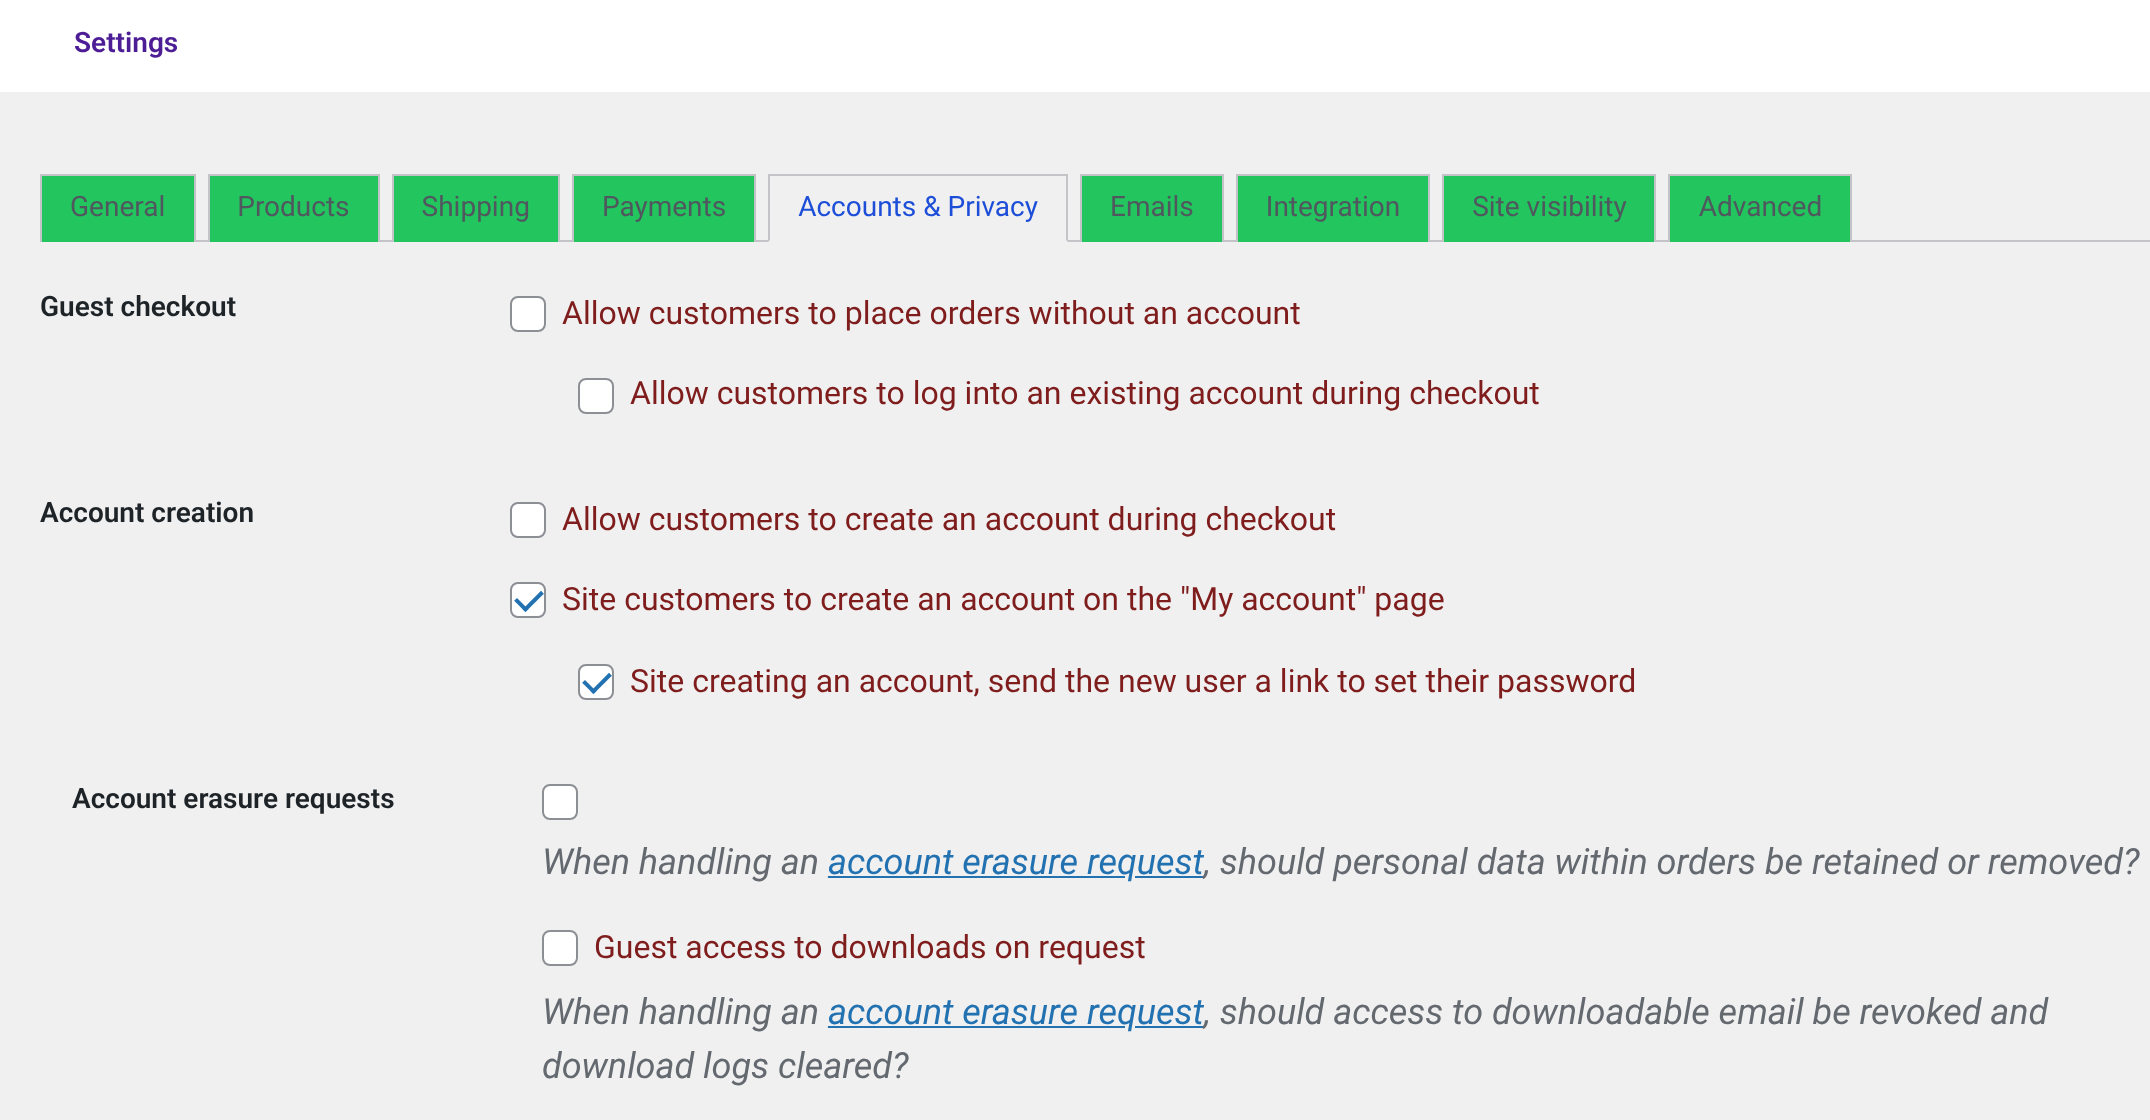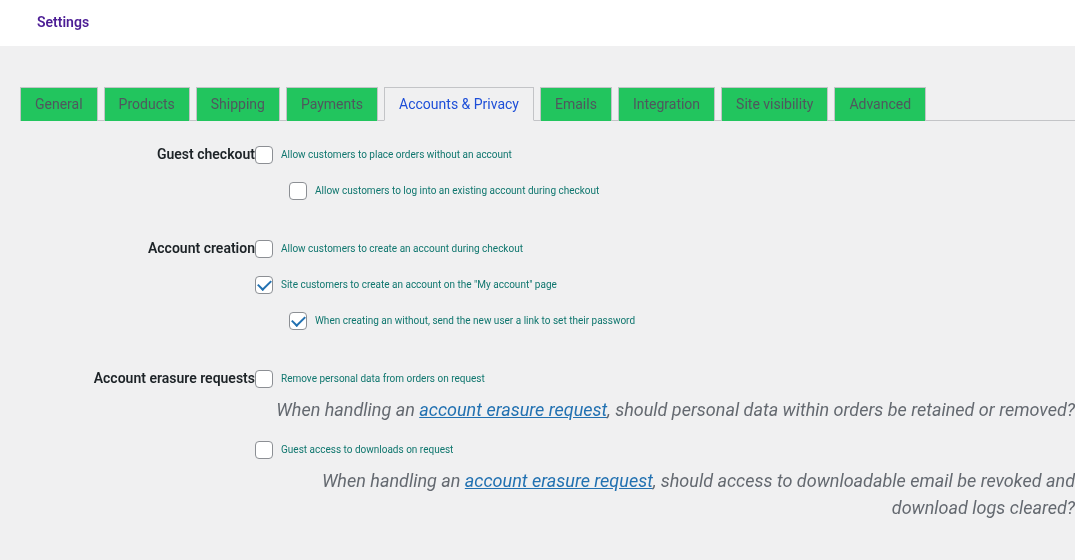--- a/index.html
+++ b/index.html
@@ -47,23 +47,22 @@
       border-bottom: 1px solid #f0f0f1;
     }
     .form-table {
       margin-top: 25px;
       width: 100%;
     }
     .form-row {
       display: flex;
       align-items: flex-start;
       margin-bottom: 40px;
-      text-align: right;
     }
-    .form-row:last-child { margin-bottom: 0; }
+    .form-row:last-child { margin-bottom: 0; margin-left: 16px; }
     .form-label {
       width: 235px;
       font-weight: 600;
       font-size: 14px;
       color: #1d2327;
       padding-top: 0;
       flex-shrink: 0;
     }
     .form-field {
       flex: 1;
@@ -90,22 +89,22 @@
     }
     .checkbox.checked::after {
       content: "";
       width: 11px;
       height: 6px;
       border-left: 2.5px solid #2271b1;
       border-bottom: 2.5px solid #2271b1;
       transform: rotate(-45deg) translate(1px, -1px);
     }
     .checkbox-label {
-      color: #0f766e;
-      font-size: 10px;
+      color: #7f1d1d;
+      font-size: 16px;
       cursor: pointer;
     }
     .description {
       color: #646970;
       font-size: 18px;
       margin-top: -10px;
       margin-bottom: 18px;
       line-height: 1.5;
       font-style: italic;
     }
@@ -159,31 +158,30 @@
         <div class="checkbox-row">
           <span class="checkbox"></span>
           <span class="checkbox-label">Allow customers to create an account during checkout</span>
         </div>
         <div class="checkbox-row">
           <span class="checkbox checked"></span>
           <span class="checkbox-label">Site customers to create an account on the "My account" page</span>
         </div>
         <div class="checkbox-row">
           <span class="checkbox checked"></span>
-          <span class="checkbox-label">When creating an without, send the new user a link to set their password</span>
+          <span class="checkbox-label">Site creating an account, send the new user a link to set their password</span>
         </div>
       </div>
     </div>
 
     <div class="form-row">
       <div class="form-label">Account erasure requests</div>
       <div class="form-field">
         <div class="checkbox-row">
           <span class="checkbox"></span>
-          <span class="checkbox-label">Remove personal data from orders on request</span>
         </div>
         <p class="description">
           <span>When handling an </span><a>account erasure request</a><span>, should personal data within orders be retained or removed?</span>
         </p>
         <div class="checkbox-row">
           <span class="checkbox"></span>
           <span class="checkbox-label">Guest access to downloads on request</span>
         </div>
         <p class="description">
           <span>When handling an </span><a>account erasure request</a><span>, should access to downloadable email be revoked and download logs cleared?</span>

